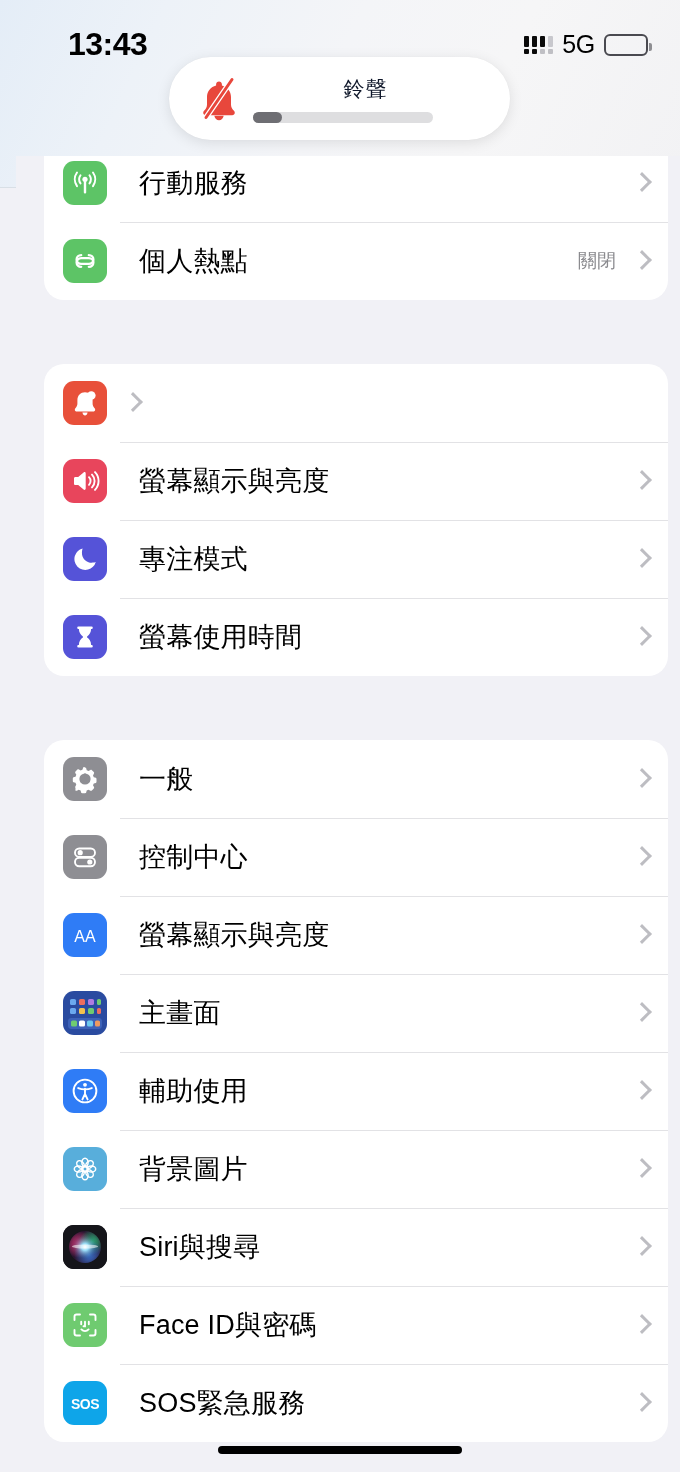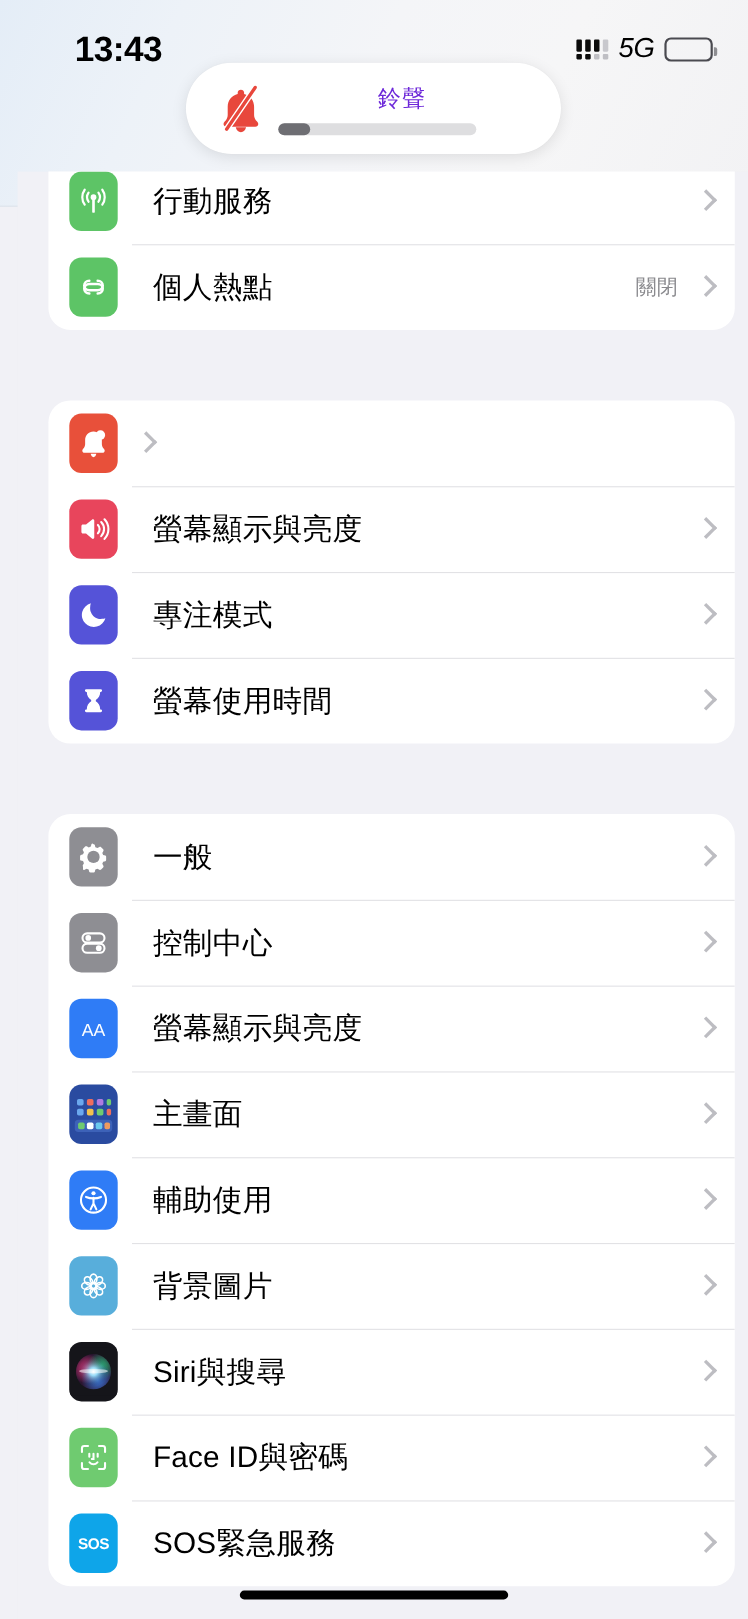--- a/index.html
+++ b/index.html
@@ -65,21 +65,20 @@
   .signal-dots i { display:block; width:5px; height:5px; border-radius:1px; background:#0A0A0A; }
   .signal-dots i.off { background:#BFBFC4; }
   .signal-dots i.tall { height: 11px; grid-row: 1 / span 2; align-self: end; }
   .signal-dots i.tall.off { background:#C8C8CD; }
 
   #net-type {
     font-size: 25px;
     font-weight: 500;
     color: #000;
     letter-spacing: -0.3px;
-    font-style: italic;
   }
 
   #battery {
     position: relative;
     width: 44px;
     height: 22px;
     border: 2px solid #3C3C43;
     border-radius: 6px;
     opacity: 0.92;
     padding: 2px;
@@ -130,21 +129,21 @@
     right: 22px;
     top: 0; bottom: 0;
     display: flex;
     flex-direction: column;
     justify-content: center;
     gap: 9px;
   }
   #hud-label {
     text-align: center;
     font-size: 21px;
-    color: #6d28d9;
+    color: #0f172a;
     letter-spacing: 1px;
     margin-left: -10px;
   }
   #hud-slider {
     position: relative;
     height: 11px;
     background: #DEDEE0;
     border-radius: 6px;
     width: 180px;
     margin: 0 auto 0 0;
@@ -192,21 +191,21 @@
   .row + .row::before {
     content: "";
     position: absolute;
     left: 76px; right: 0; top: 0;
     height: 1px;
     background: #E2E2E5;
   }
 
   .row-icon {
     width: 44px;
-    height: 54px;
+    height: 44px;
     border-radius: 11px;
     flex: 0 0 44px;
     display: flex;
     align-items: center;
     justify-content: center;
     overflow: hidden;
   }
   .row-label {
     flex: 1;
     margin-left: 32px;

